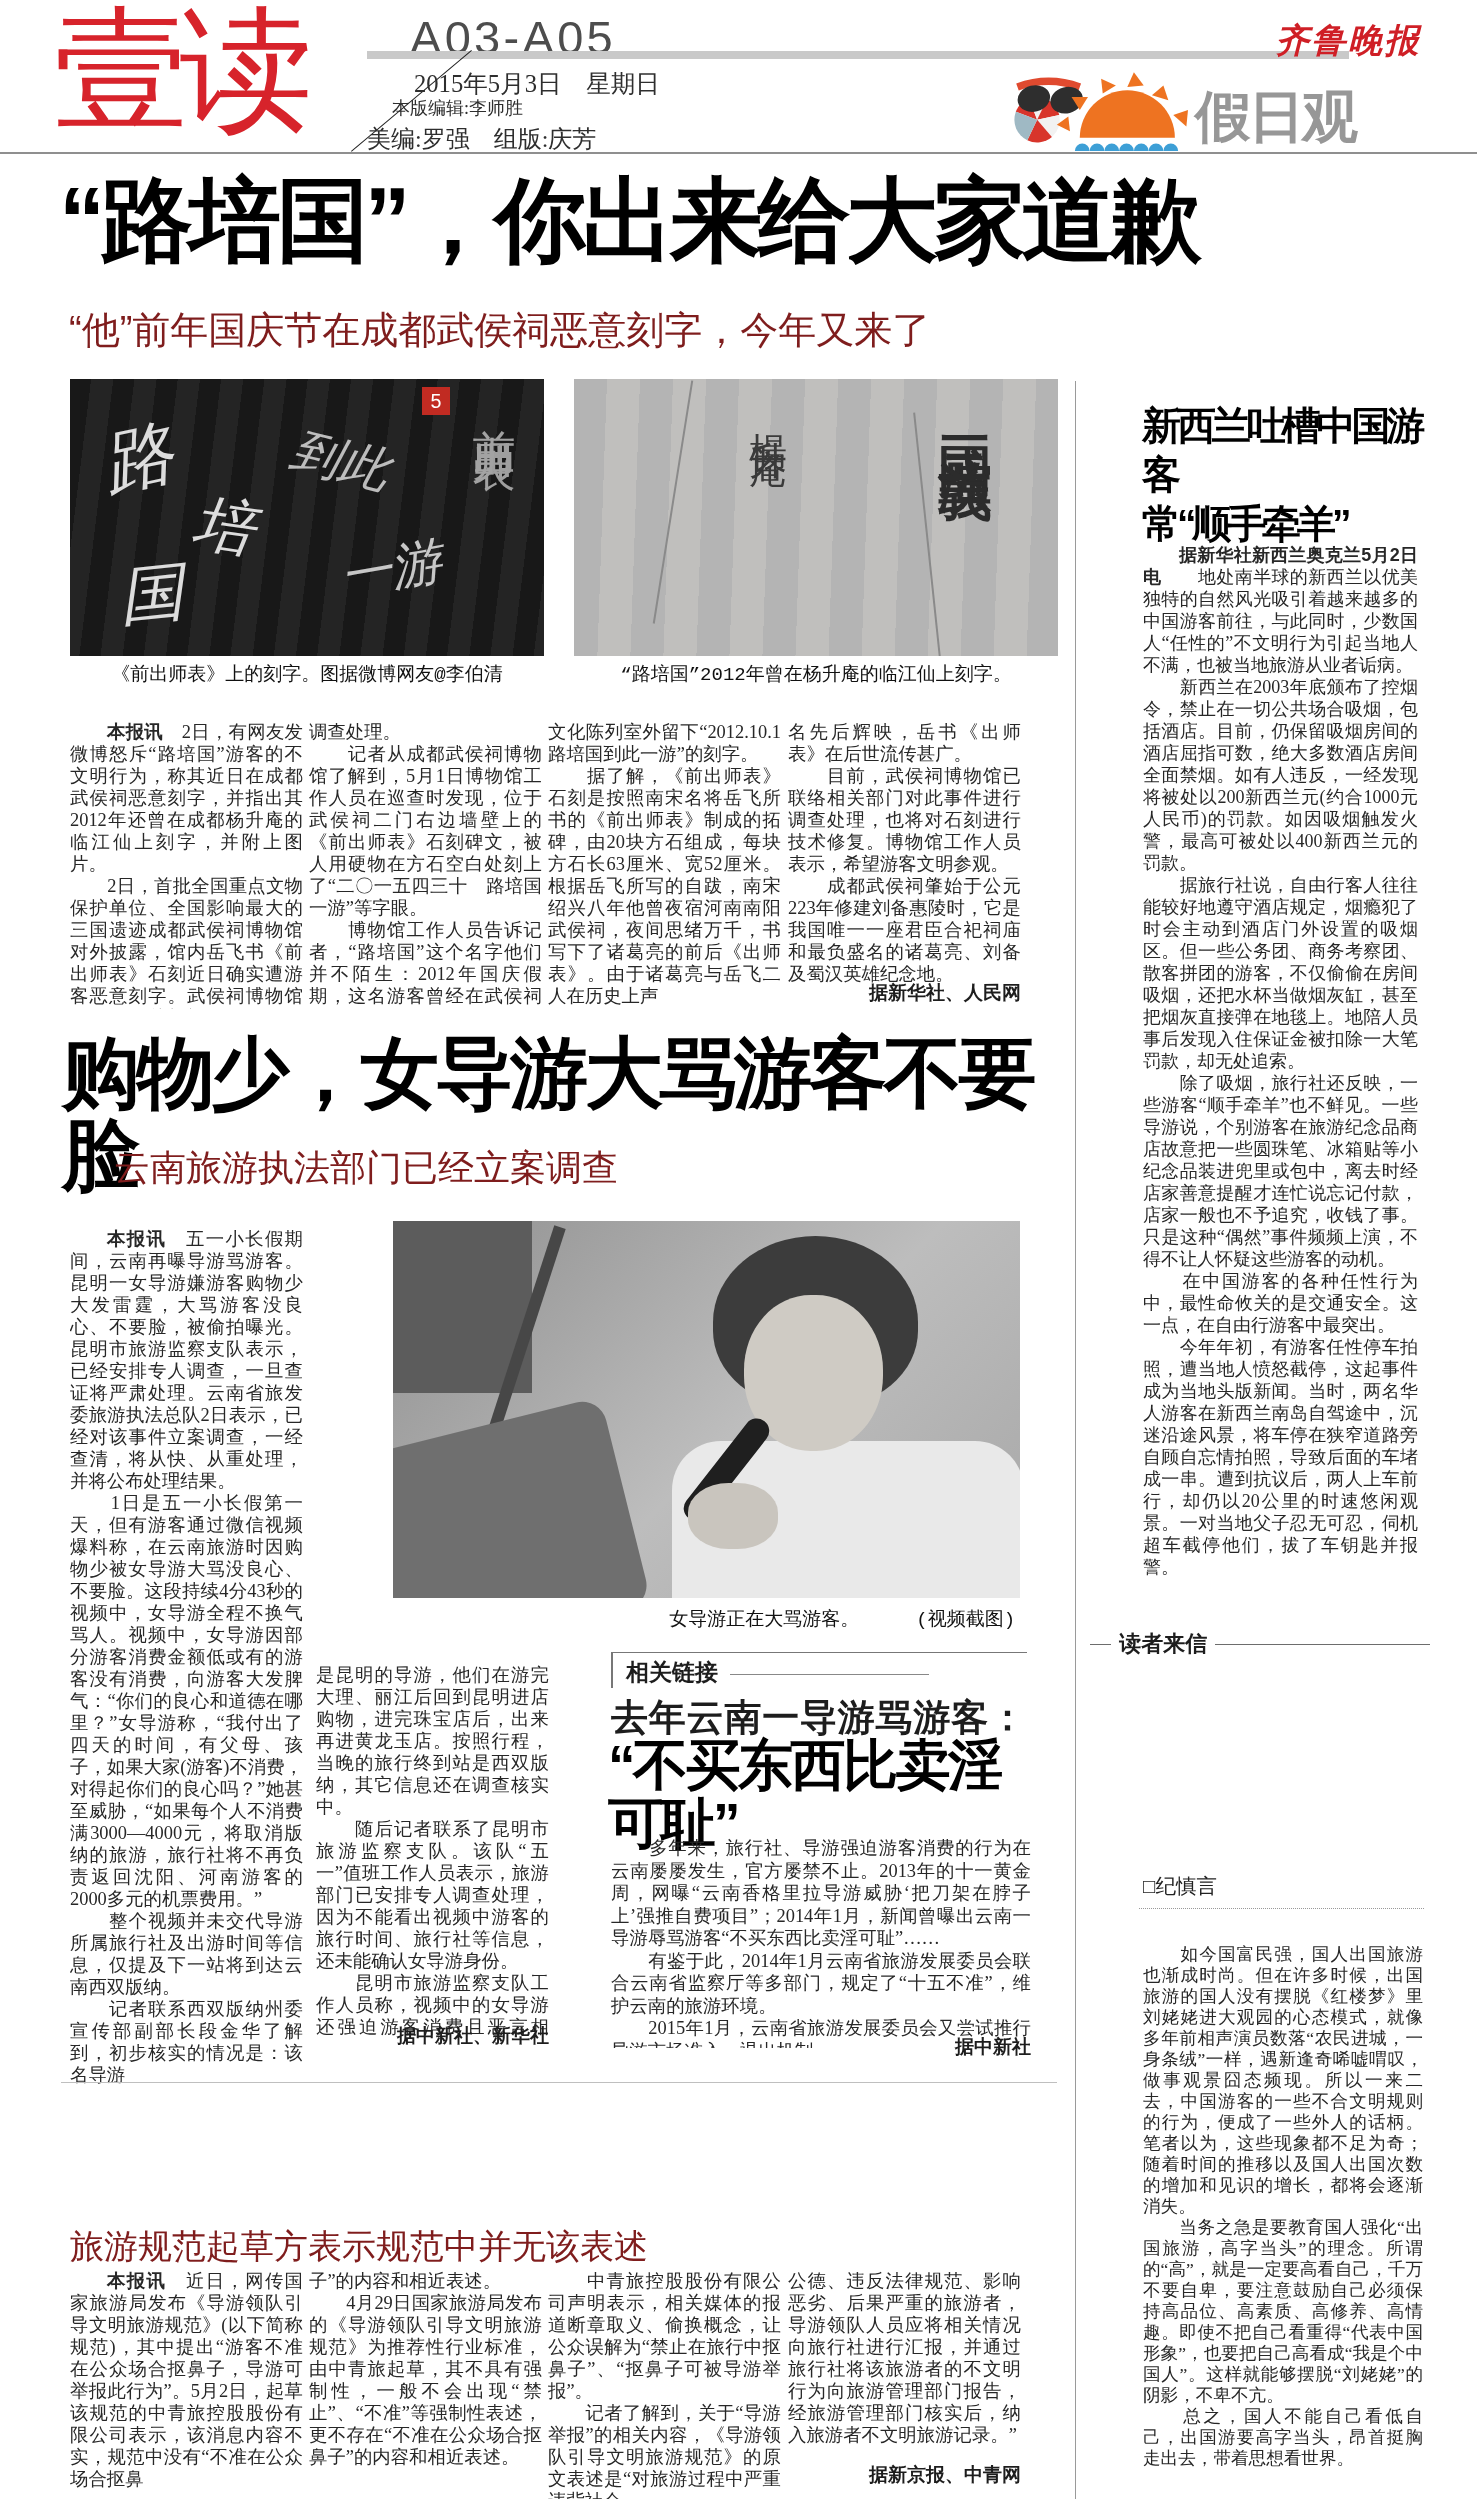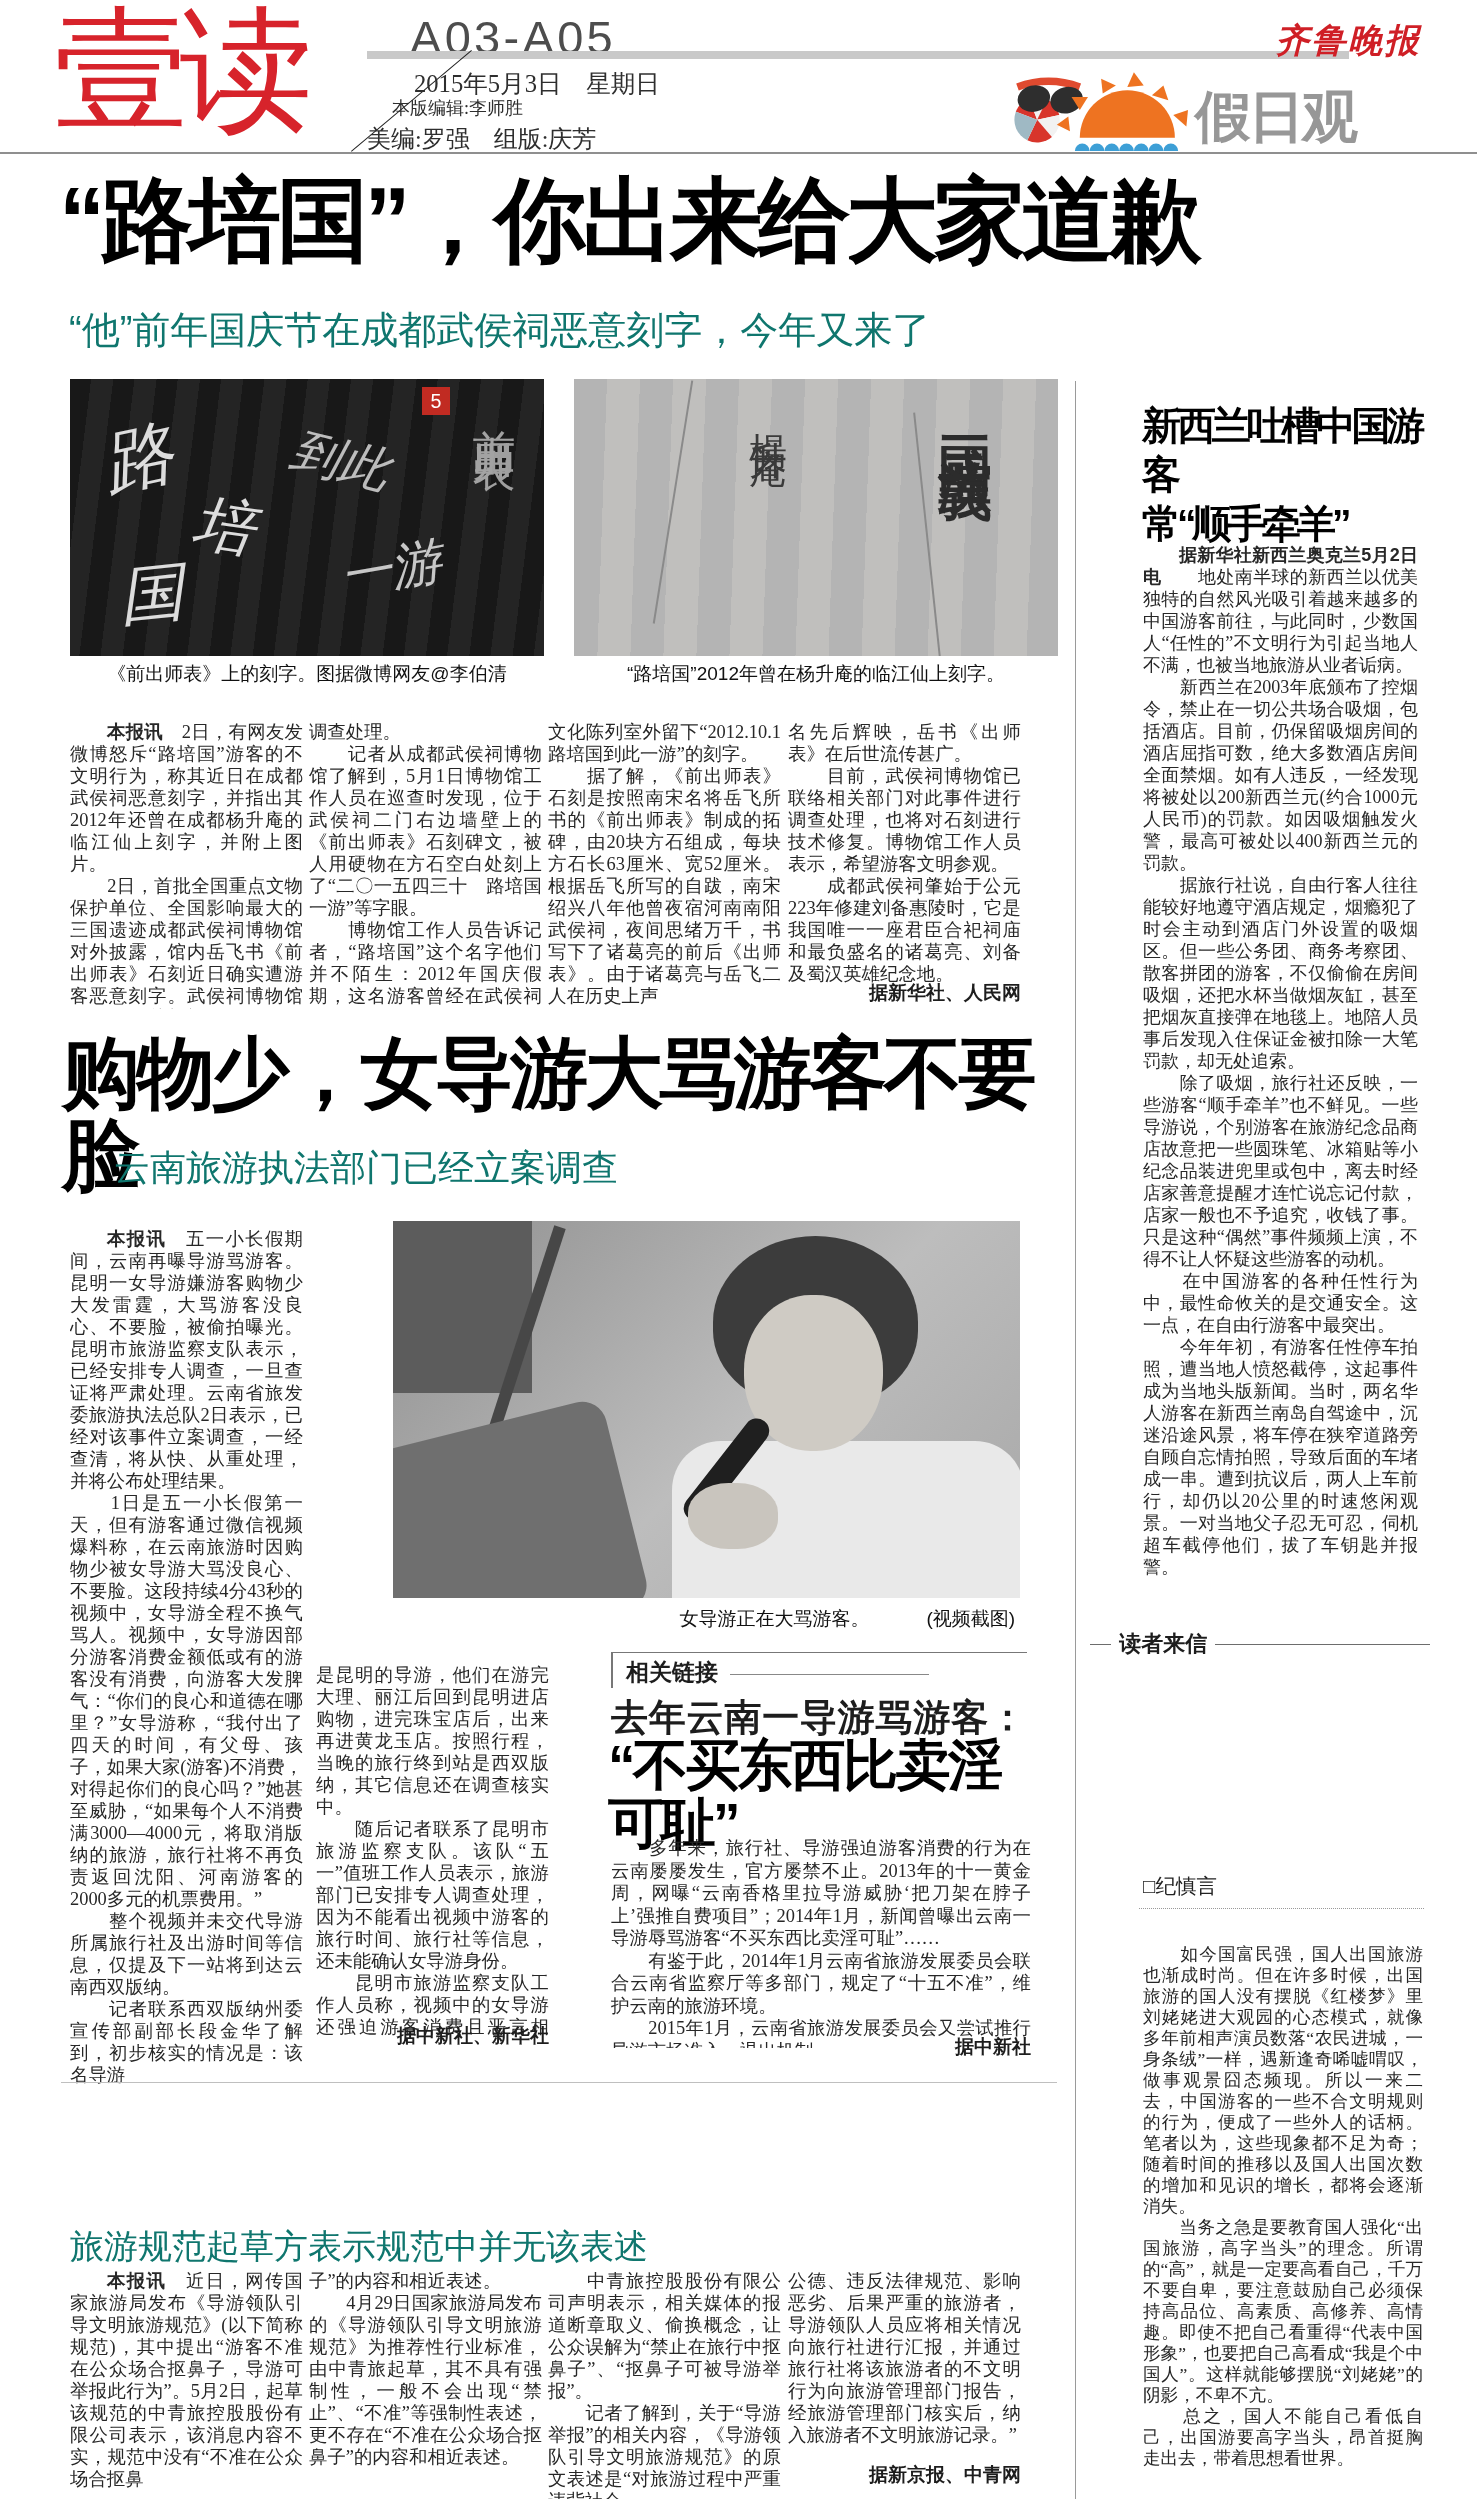--- a/index.html
+++ b/index.html
@@ -4,22 +4,22 @@
 <style>
   html,body{margin:0;padding:0;background:#e8e8e8;}
   #page{position:relative;width:1478px;height:2500px;background:#ffffff;overflow:hidden;
         font-family:"Liberation Serif","DejaVu Serif",serif;color:#1d1d1d;}
   .abs{position:absolute;}
   .sans{font-family:"Liberation Sans","DejaVu Sans",sans-serif;}
   .colp{white-space:pre-line;text-align:justify;font-size:18.4px;line-height:22px;color:#272727;overflow:hidden;}
   .lead{font-weight:bold;font-family:"Liberation Sans","DejaVu Sans",sans-serif;}
   .attr{font-weight:bold;font-size:19px;text-align:right;font-family:"Liberation Sans","DejaVu Sans",sans-serif;}
   .headline{font-family:"Liberation Sans","DejaVu Sans",sans-serif;font-weight:900;color:#000;line-height:1.05;}
-  .subhead{font-family:"Liberation Sans","DejaVu Sans",sans-serif;font-weight:500;color:#0f766e;}
-  .caption{font-family:Liberation Sans, sans-serif;font-size:19px;color:#111;}
+  .subhead{font-family:"Liberation Sans","DejaVu Sans",sans-serif;font-weight:500;color:#7f1d1d;}
+  .caption{font-family:Liberation Mono, monospace;font-size:19px;color:#111;}
   .rule-h{background:#9a9a9a;height:0.8px;}
   .rule-v{background:#9a9a9a;width:0.8px;}
 
   
   #logo{left:54px;top:0px;font-size:134px;font-weight:400;color:#d7232b;letter-spacing:-8.2px;line-height:1.05;}
   #pageRange{left:410px;top:9.8px;font-size:47px;color:#4d4d4d;letter-spacing:3.3px;font-weight:500;}
   #hdrBar{left:367px;top:51px;width:982px;height:8.2px;background:#c9c9c9;}
   #hdrDiag{left:351px;top:151px;width:157px;border-top:1.6px solid #222;transform:rotate(-40deg);transform-origin:left top;}
   #hdrDate{left:414px;top:67px;font-size:24.6px;color:#2e2e2e;}
   #hdrEd1{left:392px;top:96px;font-size:18px;color:#2e2e2e;}

